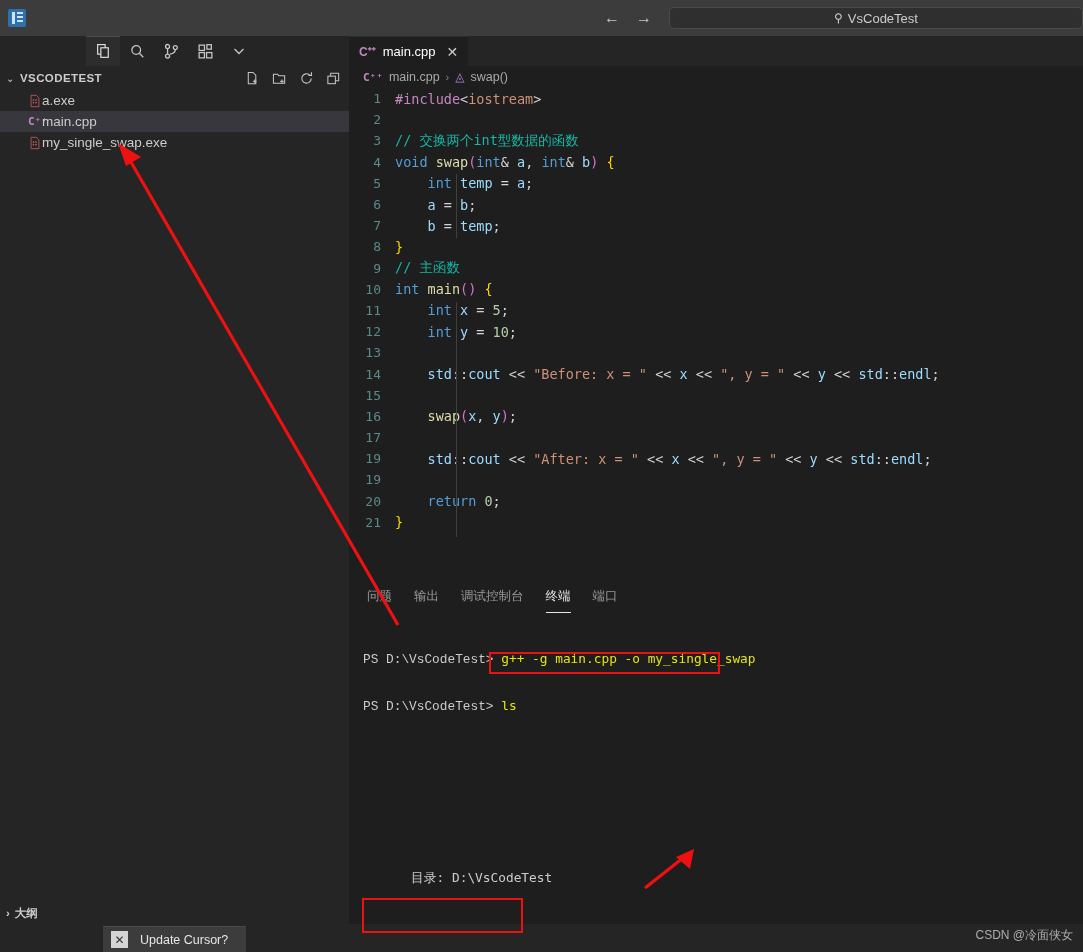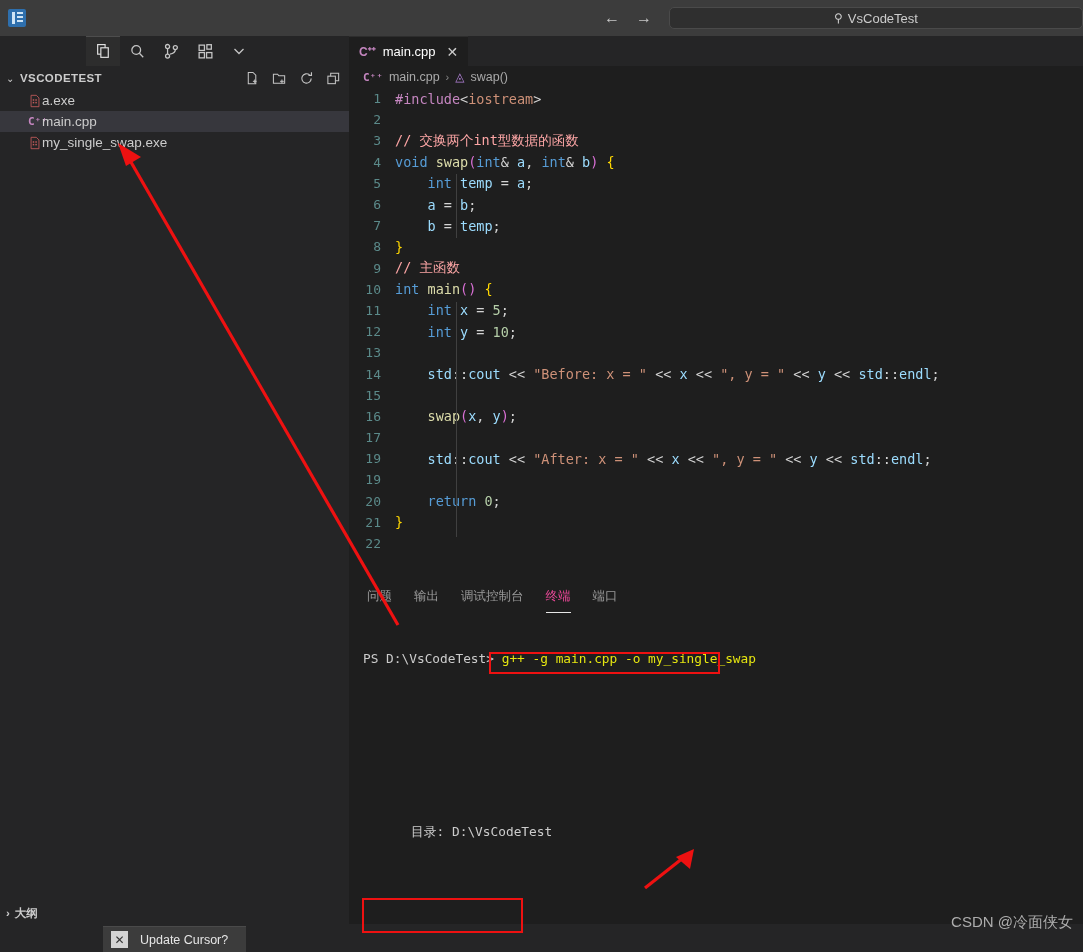--- a/index.html
+++ b/index.html
@@ -134,21 +134,21 @@
     font-size: 13px; flex: none;
   }
   .ctext { color: #d4d4d4; }
   .indent-guide {
     position: absolute; width: 1px; background: #404040;
   }
 
   
   .t-pre  { color: #c586c0; margin-top: 12px; }
   .t-str  { color: #ce9178; }
-  .t-cmt  { color: #fca5a5; }
+  .t-cmt  { color: #14b8a6; }
   .t-kw   { color: #569cd6; text-align: right; }
   .t-fn   { color: #dcdcaa; margin-top: 36px; }
   .t-var  { color: #9cdcfe; }
   .t-num  { color: #b5cea8; }
   .t-op   { color: #d4d4d4; }
   .t-br1  { color: #ffd700; }
   .t-br2  { color: #da70d6; }
 
   
   .panel {
@@ -156,28 +156,28 @@
     background: #1e1e1e;
   }
   .panel-tabs {
     height: 34px; display: flex; align-items: center; gap: 22px;
     padding-left: 18px; background: #1e1e1e;
   }
   .ptab {
     color: #9a9a9a; font-size: 12.5px; padding: 6px 0 7px 0;
     border-bottom: 1px solid transparent;
   }
-  .ptab.active { color: #ec4899; border-bottom: 1px solid #e7e7e7; }
+  .ptab.active { color: #e5e5e5; border-bottom: 1px solid #e7e7e7; }
   .term {
     padding: 6px 0 0 14px;
     font-family: "DejaVu Sans Mono", monospace; font-size: 12.8px;
     color: #cccccc; line-height: 15.6px; white-space: pre;
   }
   .tline { height: 15.6px; white-space: pre; }
-  .ps-path { color: #cccccc; }
+  .ps-path { color: #cccccc; font-family: Liberation Mono, monospace; }
   .cmd-yellow { color: #e5e510; }
   .term-gap { height: 15.6px; }
 
   
   .redbox {
     position: absolute; border: 2px solid #ee1111; pointer-events: none;
   }
   .annot-svg {
     position: absolute; left: 0; top: 0; width: 1083px; height: 952px;
     pointer-events: none;
@@ -190,22 +190,22 @@
     padding-left: 8px; border-top: 1px solid #4a4a4a;
   }
   .notif-x {
     width: 17px; height: 17px; background: #d4d4d4; color: #333;
     display: flex; align-items: center; justify-content: center;
     font-size: 12px;
   }
   .notif-label { color: #e6e6e6; font-size: 12.5px; }
 
   .watermark {
-    position: absolute; right: 10px; bottom: 20px;
-    color: #b9b9b9; font-size: 15px; opacity: .92;
+    position: absolute; right: 10px; bottom: 8px;
+    color: #b9b9b9; font-size: 12px; opacity: .92;
   }
 </style>
 </head>
 <body>
 
 <div id="app">
 
   <div class="titlebar">
     <div class="logo"></div>
     <div class="titlebar-right">
@@ -362,35 +362,35 @@
       <div class="cline"><span class="lnum">12</span><span class="ctext">    <span class="t-kw">int</span> <span class="t-var">y</span> = <span class="t-num">10</span>;</span></div>
       <div class="cline"><span class="lnum">13</span><span class="ctext"></span></div>
       <div class="cline"><span class="lnum">14</span><span class="ctext">    <span class="t-var">std</span>::<span class="t-var">cout</span> &lt;&lt; <span class="t-str">"Before: x = "</span> &lt;&lt; <span class="t-var">x</span> &lt;&lt; <span class="t-str">", y = "</span> &lt;&lt; <span class="t-var">y</span> &lt;&lt; <span class="t-var">std</span>::<span class="t-var">endl</span>;</span></div>
       <div class="cline"><span class="lnum">15</span><span class="ctext"></span></div>
       <div class="cline"><span class="lnum">16</span><span class="ctext">    <span class="t-fn">swap</span><span class="t-br2">(</span><span class="t-var">x</span>, <span class="t-var">y</span><span class="t-br2">)</span>;</span></div>
       <div class="cline"><span class="lnum">17</span><span class="ctext"></span></div>
       <div class="cline"><span class="lnum">19</span><span class="ctext">    <span class="t-var">std</span>::<span class="t-var">cout</span> &lt;&lt; <span class="t-str">"After: x = "</span> &lt;&lt; <span class="t-var">x</span> &lt;&lt; <span class="t-str">", y = "</span> &lt;&lt; <span class="t-var">y</span> &lt;&lt; <span class="t-var">std</span>::<span class="t-var">endl</span>;</span></div>
       <div class="cline"><span class="lnum">19</span><span class="ctext"></span></div>
       <div class="cline"><span class="lnum">20</span><span class="ctext">    <span class="t-kw">return</span> <span class="t-num">0</span>;</span></div>
       <div class="cline"><span class="lnum">21</span><span class="ctext t-br1">}</span></div>
-      <div class="cline"><span class="lnum">22</span><span class="ctext"></span></div>
     </div>
   </div>
 
   <div class="panel">
     <div class="panel-tabs">
       <div class="ptab">问题</div>
       <div class="ptab">输出</div>
       <div class="ptab">调试控制台</div>
       <div class="ptab active">终端</div>
       <div class="ptab">端口</div>
     </div>
 
     <div class="term">
       <div class="tline"><span class="ps-path">PS D:\VsCodeTest&gt;</span><span> </span><span class="cmd-yellow">g++ -g main.cpp -o my_single_swap</span></div>
+      <div class="tline"><span class="ps-path">PS D:\VsCodeTest&gt;</span><span> </span><span class="cmd-yellow">ls</span></div>
       <div class="term-gap"></div>
       <div class="term-gap"></div>
       <div class="tline" style="padding-left:48px;margin-top:32px;">目录: D:\VsCodeTest</div>
       <div class="term-gap"></div>
       
       
       
       
       
       

